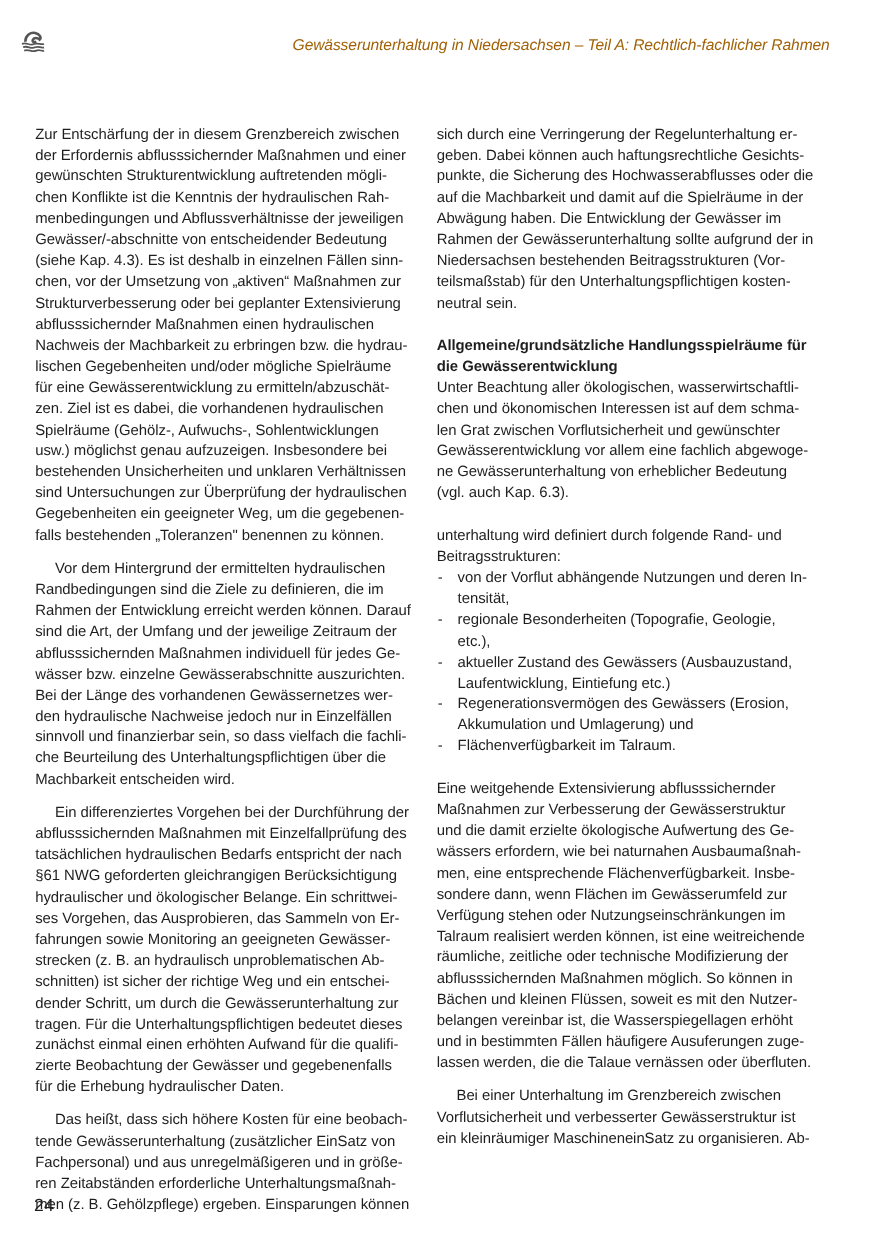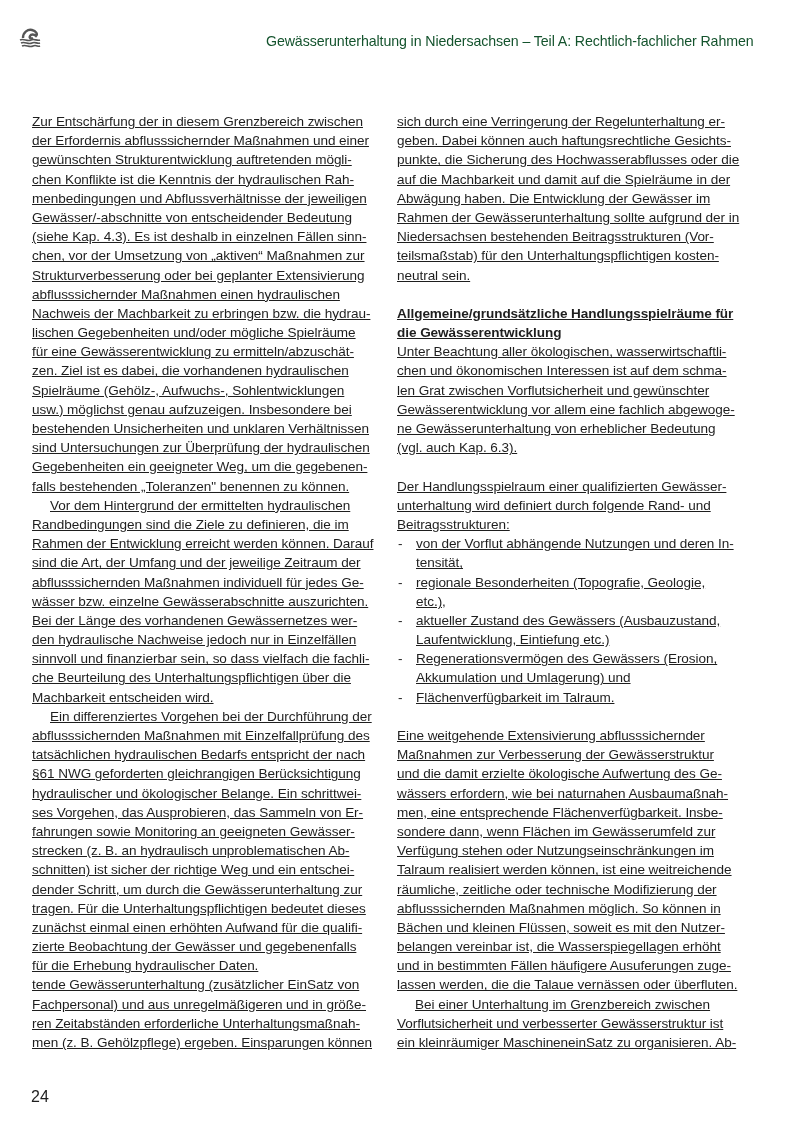--- a/index.html
+++ b/index.html
@@ -1,24 +1,24 @@
 <!DOCTYPE html>
 <html><head>
 <meta charset="utf-8">
 <style>
   html, body { margin: 0; padding: 0; background: #ffffff; }
   body { width: 800px; height: 1132px; position: relative; overflow: hidden;
          font-family: "Liberation Sans", sans-serif; color: #1e1e1e; }
   .logo { position: absolute; left: 18px; top: 26px; width: 24px; height: 24px; }
-  .header-title { position: absolute; left: 266px; top: 33px; font-size: 14.2px; color: #14532d; white-space: nowrap; letter-spacing: -0.1px; }
-  .col { position: absolute; top: 112px; width: 360px; text-decoration: underline; }
+  .header-title { position: absolute; left: 266px; top: 33px; font-size: 14.2px; color: #a16207; white-space: nowrap; letter-spacing: -0.1px; font-style: italic; }
+  .col { position: absolute; top: 112px; width: 360px; }
   .col-left { left: 32px; }
   .col-right { left: 397px; }
   .line { font-size: 13.55px; line-height: 19.2px; height: 19.2px; white-space: nowrap; letter-spacing: -0.05px; }
-  .indent { padding-left: 18px; }
+  .indent { padding-left: 18px; margin-top: 11px; }
   .heading { font-weight: bold; }
   .gap { height: 19.2px; }
   .li { position: relative; padding-left: 19px; }
   .li .dash { position: absolute; left: 1px; top: 0; }
   .page-number { position: absolute; left: 31px; top: 1088px; font-size: 16px; }
 </style>
 </head>
 <body>
 
 <div class="logo">
@@ -77,20 +77,21 @@
     <div class="line">fahrungen sowie Monitoring an geeigneten Gewässer-</div>
     <div class="line">strecken (z. B. an hydraulisch unproblematischen Ab-</div>
     <div class="line">schnitten) ist sicher der richtige Weg und ein entschei-</div>
     <div class="line">dender Schritt, um durch die Gewässerunterhaltung zur</div>
     <div class="line">tragen. Für die Unterhaltungspflichtigen bedeutet dieses</div>
     <div class="line">zunächst einmal einen erhöhten Aufwand für die qualifi-</div>
     <div class="line">zierte Beobachtung der Gewässer und gegebenenfalls</div>
     <div class="line">für die Erhebung hydraulischer Daten.</div>
   </div>
   <div>
+    <div class="line indent">Das heißt, dass sich höhere Kosten für eine beobach-</div>
     <div class="line">tende Gewässerunterhaltung (zusätzlicher EinSatz von</div>
     <div class="line">Fachpersonal) und aus unregelmäßigeren und in größe-</div>
     <div class="line">ren Zeitabständen erforderliche Unterhaltungsmaßnah-</div>
     <div class="line">men (z. B. Gehölzpflege) ergeben. Einsparungen können</div>
   </div>
 </div>
 
 <div class="col col-right">
   <div>
     <div class="line">sich durch eine Verringerung der Regelunterhaltung er-</div>
@@ -111,21 +112,20 @@
   <div>
     <div class="line">Unter Beachtung aller ökologischen, wasserwirtschaftli-</div>
     <div class="line">chen und ökonomischen Interessen ist auf dem schma-</div>
     <div class="line">len Grat zwischen Vorflutsicherheit und gewünschter</div>
     <div class="line">Gewässerentwicklung vor allem eine fachlich abgewoge-</div>
     <div class="line">ne Gewässerunterhaltung von erheblicher Bedeutung</div>
     <div class="line">(vgl. auch Kap. 6.3).</div>
   </div>
   <div class="gap"></div>
   <div>
-    <div class="line">Der Handlungsspielraum einer qualifizierten Gewässer-</div>
     <div class="line">unterhaltung wird definiert durch folgende Rand- und</div>
     <div class="line">Beitragsstrukturen:</div>
   </div>
   <div>
     <div>
       <div class="line li"><span class="dash">-</span><span>von der Vorflut abhängende Nutzungen und deren In-</span></div>
       <div class="line li"><span>tensität,</span></div>
     </div>
     <div>
       <div class="line li"><span class="dash">-</span><span>regionale Besonderheiten (Topografie, Geologie,</span></div>

